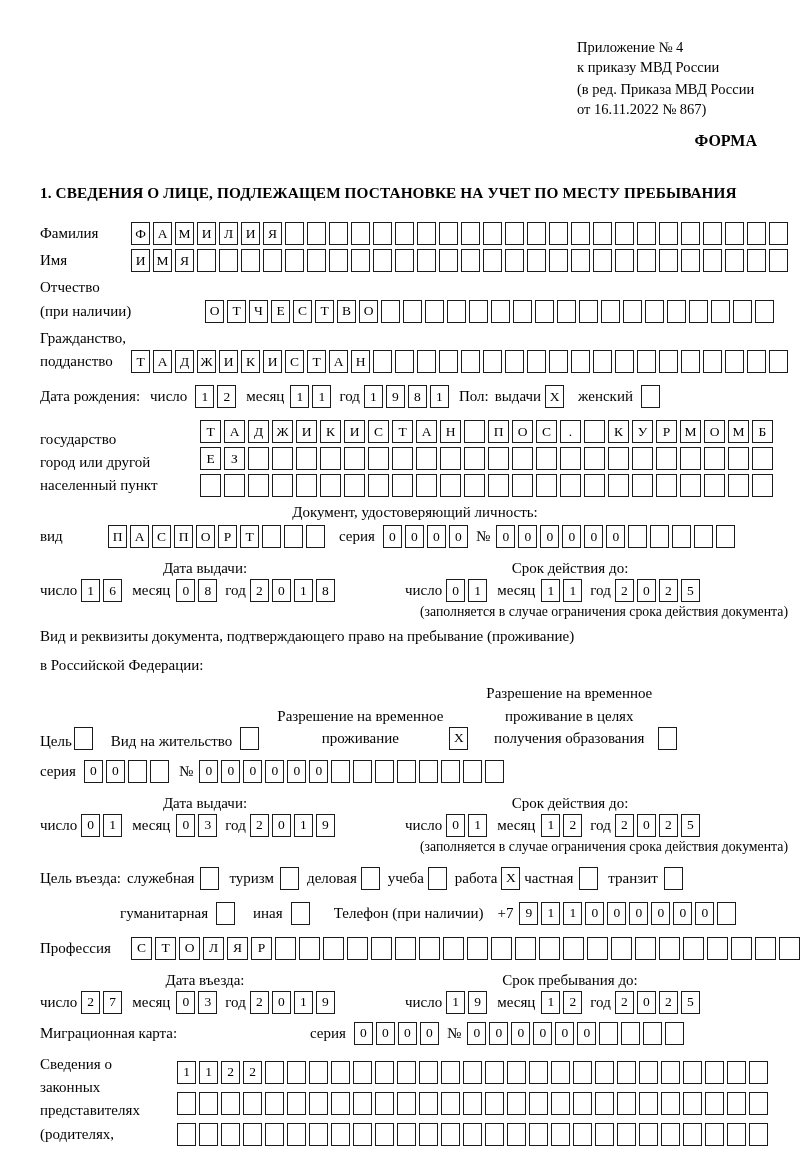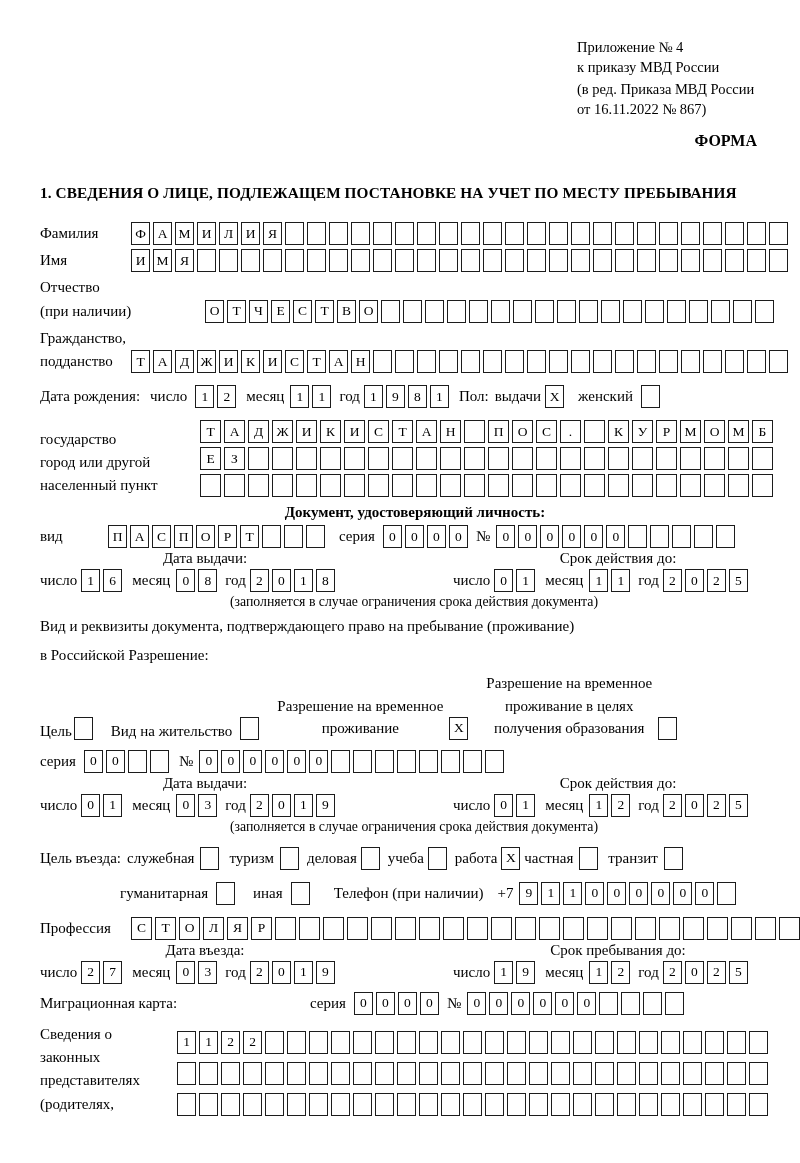--- a/index.html
+++ b/index.html
@@ -26,26 +26,26 @@
   }
   .cells.lg .cell { width: 21px; }
   .cellcol > .cells { margin-top: 4px; }
   .cellcol > .cells:first-child { margin-top: 0; }
   .w68 { flex: 0 0 68px; } .w91 { flex: 0 0 91px; font-family: Liberation Serif, serif; } .w137 { flex: 0 0 137px; }
   .w160 { flex: 0 0 160px; } .w165 { flex: 0 0 165px; }
   .lbl2 { font-size: 15px; line-height: 1.55; }
   .mr2{margin-right:2px}.mr4{margin-right:4px}.mr6{margin-right:6px}.mr8{margin-right:8px}
   .mr10{margin-right:10px}.mr14{margin-right:14px}.mr18{margin-right:18px}.mr24{margin-right:24px}
   .mt6{margin-top:12px}.mt8{margin-top:8px}.mt10{margin-top:10px}
-  .center-bold { text-align: center; font-weight: bold; font-size: 15px; margin-top: 7px; }
-  .two-col { display: flex; margin-top: 2px; gap: 48px; }
+  .center-bold { text-align: center; font-weight: normal; font-size: 15px; margin-top: 7px; }
+  .two-col { display: flex; margin-top: 12px; }
   .dcol-l { flex: 0 0 365px; }
   .dcol-r { flex: 1 1 auto; }
   .col-head { width: 330px; text-align: center; font-size: 15px; }
-  .note-r { text-align: center; font-size: 13.8px; margin-top: 2px; padding-right: 2px; }
+  .note-r { text-align: right; font-size: 13.8px; margin-top: 2px; padding-right: 2px; }
   .opt-multi { text-align: center; font-size: 15px; line-height: 1.5; }
 </style>
 </head>
 <body>
 
 <div class="page">
 
   <div class="appendix">
     <div>Приложение № 4</div>
     <div>к приказу МВД России</div>
@@ -404,21 +404,21 @@
             <span class="cell">0</span>
             <span class="cell">2</span>
             <span class="cell">5</span>
           </span>
       </div>
     </div>
   </div>
   <div class="note-r">(заполняется в случае ограничения срока действия документа)</div>
 
   <div class="lbl mt8">Вид и реквизиты документа, подтверждающего право на пребывание (проживание)</div>
-  <div class="lbl mt6">в Российской Разрешение:</div>
+  <div class="lbl mt6">в Российской Федерации:</div>
 
   <div class="frow top mt8">
     <span class="lbl mr2">Цель</span>
     <span class="cells mr18">
         <span class="cell"></span>
       </span>
     <span class="lbl mr8">Вид на жительство</span>
     <span class="cells mr18">
         <span class="cell"></span>
       </span>

